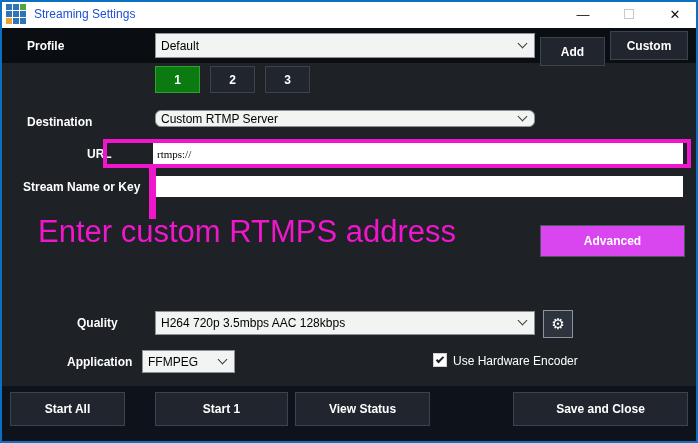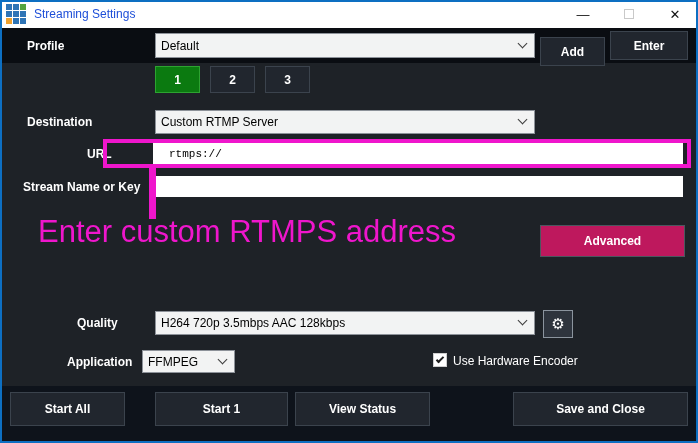--- a/index.html
+++ b/index.html
@@ -29,27 +29,27 @@
   
   .field-label{position:absolute;color:#fff;font-weight:bold;font-size:12px;text-align:left;line-height:14px;z-index:8;}
 
   
   .combo{position:absolute;background:#f2f3f3;border:1px solid #8d9299;display:flex;align-items:center;
          padding:0 20px 0 5px;font-size:12px;color:#000;overflow:hidden;white-space:nowrap;z-index:7;cursor:default;text-align:right;}
   .chev{position:absolute;right:8px;top:50%;width:7px;height:7px;margin-top:-6px;
         border-right:1.5px solid #3c3c3c;border-bottom:1.5px solid #3c3c3c;transform:rotate(45deg);}
 
   
-  .text-input{position:absolute;background:#fff;border:none;outline:none;font-family:Liberation Mono, monospace;
-              font-size:11px;color:#000;padding:0 16px;z-index:7;}
+  .text-input{position:absolute;background:#fff;border:none;outline:none;font-family:Liberation Serif, serif;
+              font-size:11px;color:#000;padding:0 4px;z-index:7;}
 
   
   .btn{position:absolute;background:#21262e;border:1px solid #3b434d;color:#fff;font-weight:bold;font-size:12px;
        display:flex;align-items:center;justify-content:center;cursor:default;z-index:7;}
-  .btn.advanced{background:#be185d;border-color:#4d565f;}
+  .btn.advanced{background:#d946ef;border-color:#4d565f;}
   .tab{width:45px;height:27px;top:66px;}
   .tab.active{background:#0b7a10;border-color:#2da331;}
   .gear-btn{background:#2e343d;border:1px solid #8b949e;font-size:15px;font-weight:normal;}
 
   
   .hl-rect{position:absolute;left:103px;top:139px;width:588px;height:29px;border:4px solid #ef16cc;z-index:9;pointer-events:none;}
   .hl-vline{position:absolute;left:149px;top:167px;width:7px;height:52px;background:#ef16cc;z-index:9;pointer-events:none;}
   .hl-text{position:absolute;left:38px;top:214px;font-size:31px;color:#ef16cc;z-index:9;white-space:nowrap;letter-spacing:0;}
 
   
@@ -93,35 +93,35 @@
   <div class="profile-band"></div>
   <div class="field-label" style="left:27px;top:39px;width:120px;">Profile</div>
   <div class="combo" style="left:155px;top:33px;width:380px;height:25px;">
     <span>Default</span>
     <span class="chev"></span>
   </div>
   <div class="btn" style="left:540px;top:37px;width:65px;height:29px;">
     <span>Add</span>
   </div>
   <div class="btn" style="left:610px;top:31px;width:78px;height:29px;">
-    <span>Enter</span>
+    <span>Custom</span>
   </div>
 
   <div class="btn tab active" style="left:155px;">
     <span>1</span>
   </div>
   <div class="btn tab" style="left:210px;">
     <span>2</span>
   </div>
   <div class="btn tab" style="left:265px;">
     <span>3</span>
   </div>
 
   <div class="field-label" style="left:27px;top:115px;width:120px;">Destination</div>
-  <div class="combo" style="left:155px;top:110px;width:380px;height:24px;">
+  <div class="combo" style="left:155px;top:110px;width:380px;height:17px;border-radius:6px;">
     <span>Custom RTMP Server</span>
     <span class="chev"></span>
   </div>
 
   <div class="hl-rect"></div>
   <div class="field-label" style="left:87px;top:147px;width:60px;">URL</div>
   <input class="text-input" style="left: 153px; top: 143px; width: 530px; height: 22px;" value="rtmps://">
 
   <div class="field-label" style="left:23px;top:180px;width:124px;">Stream Name or Key</div>
   <input class="text-input" style="left: 153px; top: 176px; width: 530px; height: 21px;" value="">

